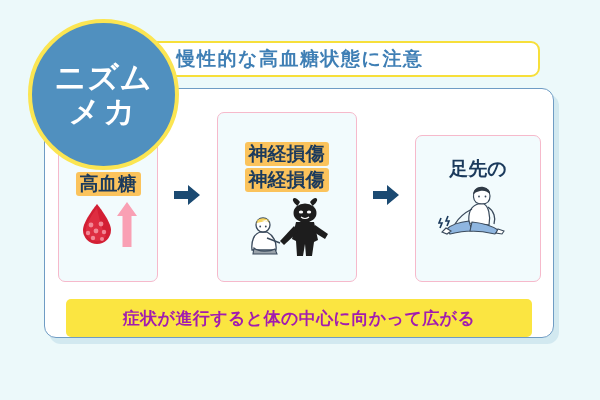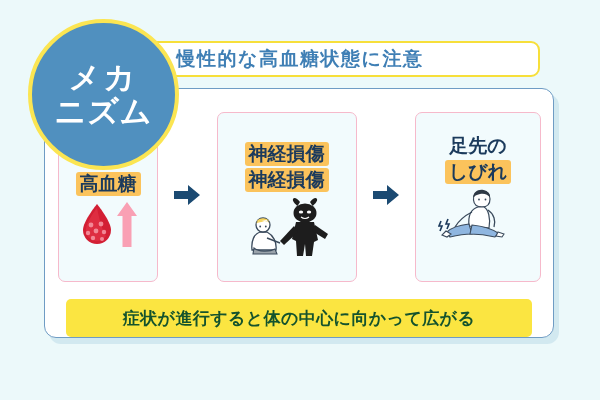--- a/index.html
+++ b/index.html
@@ -97,21 +97,21 @@
     border: 1.5px solid #f6b9cb;
     border-radius: 7px;
     box-sizing: border-box;
     display: flex;
     flex-direction: column;
     align-items: center;
     padding-top: 7px;
   }
   #step-box-0 { width: 100px; }
   #step-box-1 { width: 140px; }
-  #step-box-2 { width: 126px; }
+  #step-box-2 { width: 126px; margin-top: 23px; }
 
   .arrow-cell {
     display: flex;
     align-items: center;
     justify-content: center;
     flex: 1 1 auto;
   }
 
   .step-label-wrap {
     display: flex;
@@ -146,39 +146,39 @@
     width: 466px;
     height: 38px;
     background: #fbe541;
     border-radius: 5px;
     display: flex;
     align-items: center;
     justify-content: center;
     z-index: 5;
   }
   #bottom-banner-text {
-    color: #14532d;
+    color: #a21caf;
     font-size: 17px;
     font-weight: 700;
     letter-spacing: 0.4px;
     white-space: nowrap;
   }
 </style>
 </head>
 <body>
 
 <div id="main-card"></div>
 
 <div id="title-banner">
   <span id="title-text">慢性的な高血糖状態に注意</span>
 </div>
 
 <div id="badge-circle">
+  <span class="badge-line l2">ニズム</span>
   <span class="badge-line l1">メカ</span>
-  <span class="badge-line l2">ニズム</span>
 </div>
 
 <div id="steps-row">
 
   <div class="step-box" id="step-box-0">
     <div class="step-label-wrap">
       <span class="lbl hl">高血糖</span>
     </div>
     <div class="art">
       <svg width="66" height="50" viewBox="0 0 66 50" xmlns="http://www.w3.org/2000/svg">
@@ -246,21 +246,20 @@
     <span>
       <svg width="26" height="22" viewBox="0 0 26 22" xmlns="http://www.w3.org/2000/svg">
         <path d="M0 7 L14 7 L14 1 L26 11 L14 21 L14 15 L0 15 Z" fill="#1b4a72"></path>
       </svg>
     </span>
   </div>
 
   <div class="step-box" id="step-box-2">
     <div class="step-label-wrap">
       <span class="lbl plain">足先の</span>
-      <span class="lbl hl">しびれ</span>
     </div>
     <div class="art">
       <svg width="80" height="50" viewBox="0 0 80 50" xmlns="http://www.w3.org/2000/svg">
 
         <path d="M44 3 C38 3 35 7 35.5 12 C36 17 40 19 44 19 C49 19 52 16 52 11 C52 6 49 3 44 3 Z" fill="#ffffff" stroke="#3a4a5c" stroke-width="1.2"></path>
         <path d="M35.2 10 C35 4 40 1 45.5 2 C50 3 52.5 6 52 9.5 C50 6.5 46 5 42 6 C38.6 6.8 36 8 35.2 10 Z" fill="#2f3a46"></path>
         <circle cx="41" cy="11.5" r="0.9" fill="#3a4a5c"></circle>
         <circle cx="47.5" cy="11.5" r="0.9" fill="#3a4a5c"></circle>
 
         <path d="M40 19 C33 21 30 28 31 38 L51 40 C53 30 50 21 46 19 Z" fill="#ffffff" stroke="#3a4a5c" stroke-width="1.2"></path>

